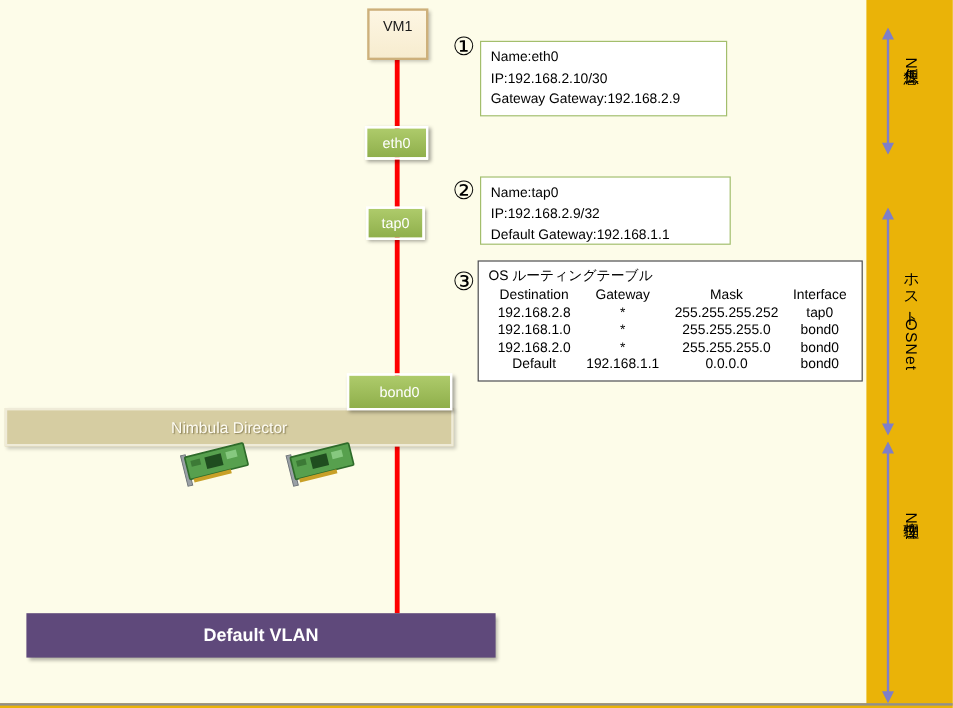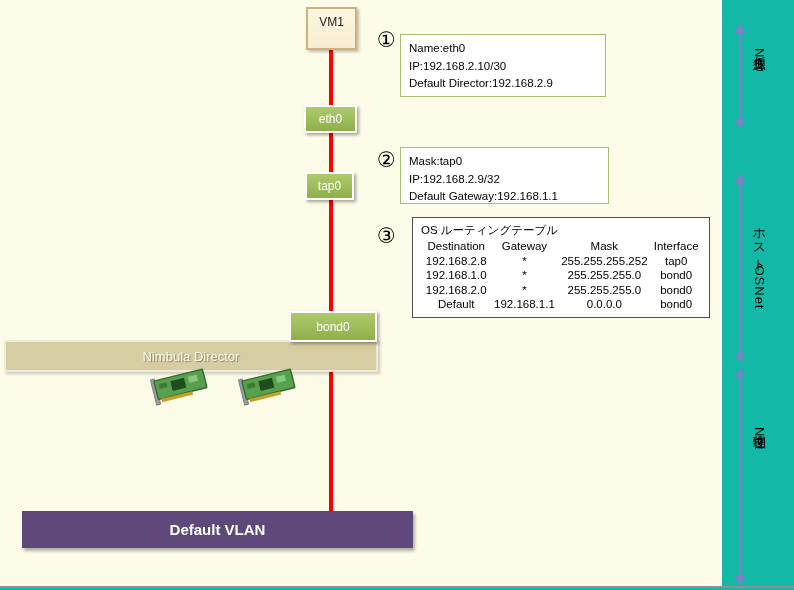--- a/index.html
+++ b/index.html
@@ -1,17 +1,17 @@
 <!DOCTYPE html>
 <html><head>
 <meta charset="utf-8">
 <style>
   html,body{margin:0;padding:0;}
   .canvas{
-    position:relative;width:794px;height:590px;background:#14b8a6;
+    position:relative;width:794px;height:590px;background:#eab308;
     font-family:"Liberation Sans","DejaVu Sans",sans-serif;overflow:hidden;
   }
   .yellow-bg{position:absolute;left:0;top:0;width:722px;height:586px;background:#FDFCE9;}
   .bottom-line{position:absolute;left:0;top:586px;width:794px;height:2px;background:#8f8f8f;}
   .red-line{position:absolute;left:329px;top:50px;width:4px;height:461px;background:#FE0000;z-index:1;}
 
   .vm-box{
     position:absolute;left:306px;top:7px;width:51px;height:43px;z-index:2;
     background:linear-gradient(#FDF6E3,#F7ECCF);border:2px solid #CDB07B;
     box-shadow:2px 2px 3px rgba(0,0,0,0.25);box-sizing:border-box;
@@ -47,21 +47,21 @@
   .m2{left:377px;top:149px;}
   .m3{left:377px;top:225px;}
 
   .note-box{
     position:absolute;background:#ffffff;box-sizing:border-box;color:#000;
     font-size:11.5px;line-height:17.5px;padding:5px 8px;z-index:5;
   }
   .note-green{border:1.5px solid #A3BE6C;}
   .box1{left:400px;top:34px;width:206px;height:63px;}
   .box2{left:400px;top:147px;width:209px;height:57px;}
-  .box3{left:412px;top:217px;width:298px;height:101px;border:1px solid #4d4d4d;
+  .box3{left:398px;top:217px;width:321px;height:101px;border:1px solid #4d4d4d;
         line-height:14.6px;padding:4px 8px;}
   .box3 .rt-title{line-height:17px;display:block;}
   .rt-row{display:flex;text-align:center;}
   .rt-row span{display:block;}
   .rt-c0{width:78px;}
   .rt-c1{width:73px;}
   .rt-c2{width:104px;}
   .rt-c3{width:55px;}
   .note-line{display:block;}
 
@@ -117,25 +117,25 @@
 
   <div class="vlan-bar">Default VLAN</div>
 
   <div class="marker m1">①</div>
   <div class="marker m2">②</div>
   <div class="marker m3">③</div>
 
   <div class="note-box note-green box1">
     <span class="note-line">Name:eth0</span>
     <span class="note-line">IP:192.168.2.10/30</span>
-    <span class="note-line">Default Director:192.168.2.9</span>
+    <span class="note-line">Gateway Gateway:192.168.2.9</span>
   </div>
 
   <div class="note-box note-green box2">
-    <span class="note-line">Mask:tap0</span>
+    <span class="note-line">Name:tap0</span>
     <span class="note-line">IP:192.168.2.9/32</span>
     <span class="note-line">Default Gateway:192.168.1.1</span>
   </div>
 
   <div class="note-box box3">
     <span class="rt-title">OS ルーティングテーブル</span>
     <div class="rt-row">
       <span class="rt-c0">Destination</span>
       <span class="rt-c1">Gateway</span>
       <span class="rt-c2">Mask</span>

